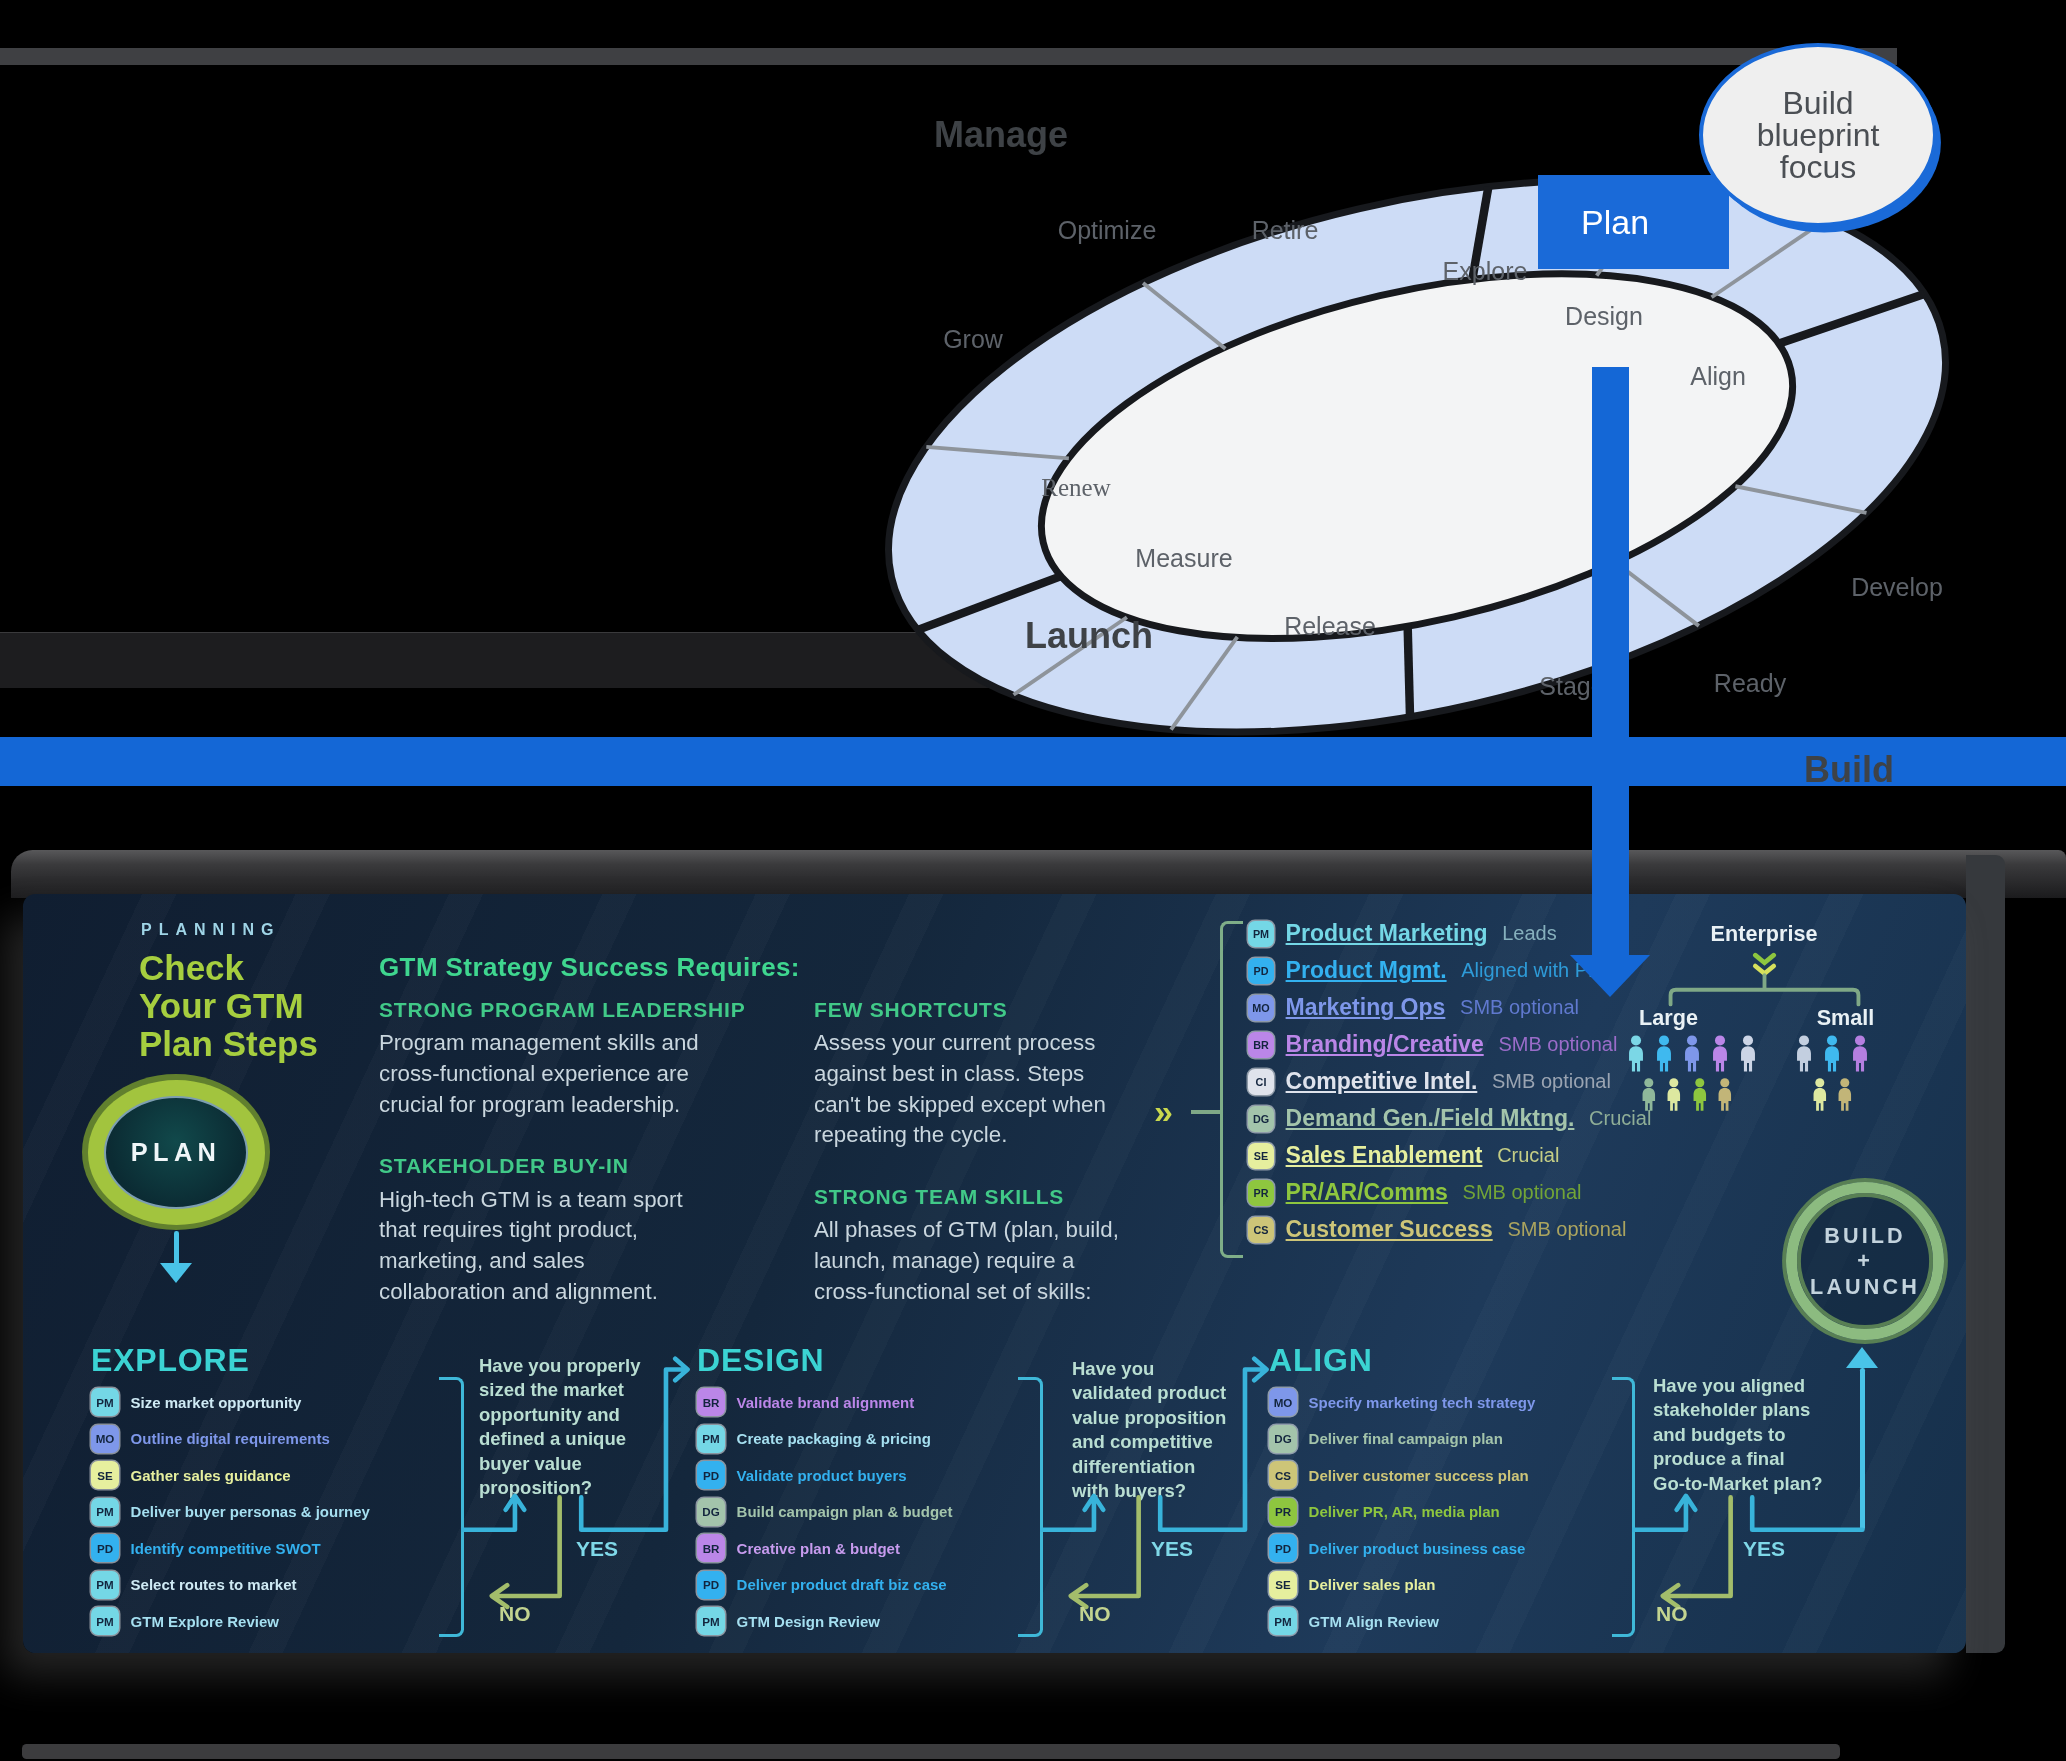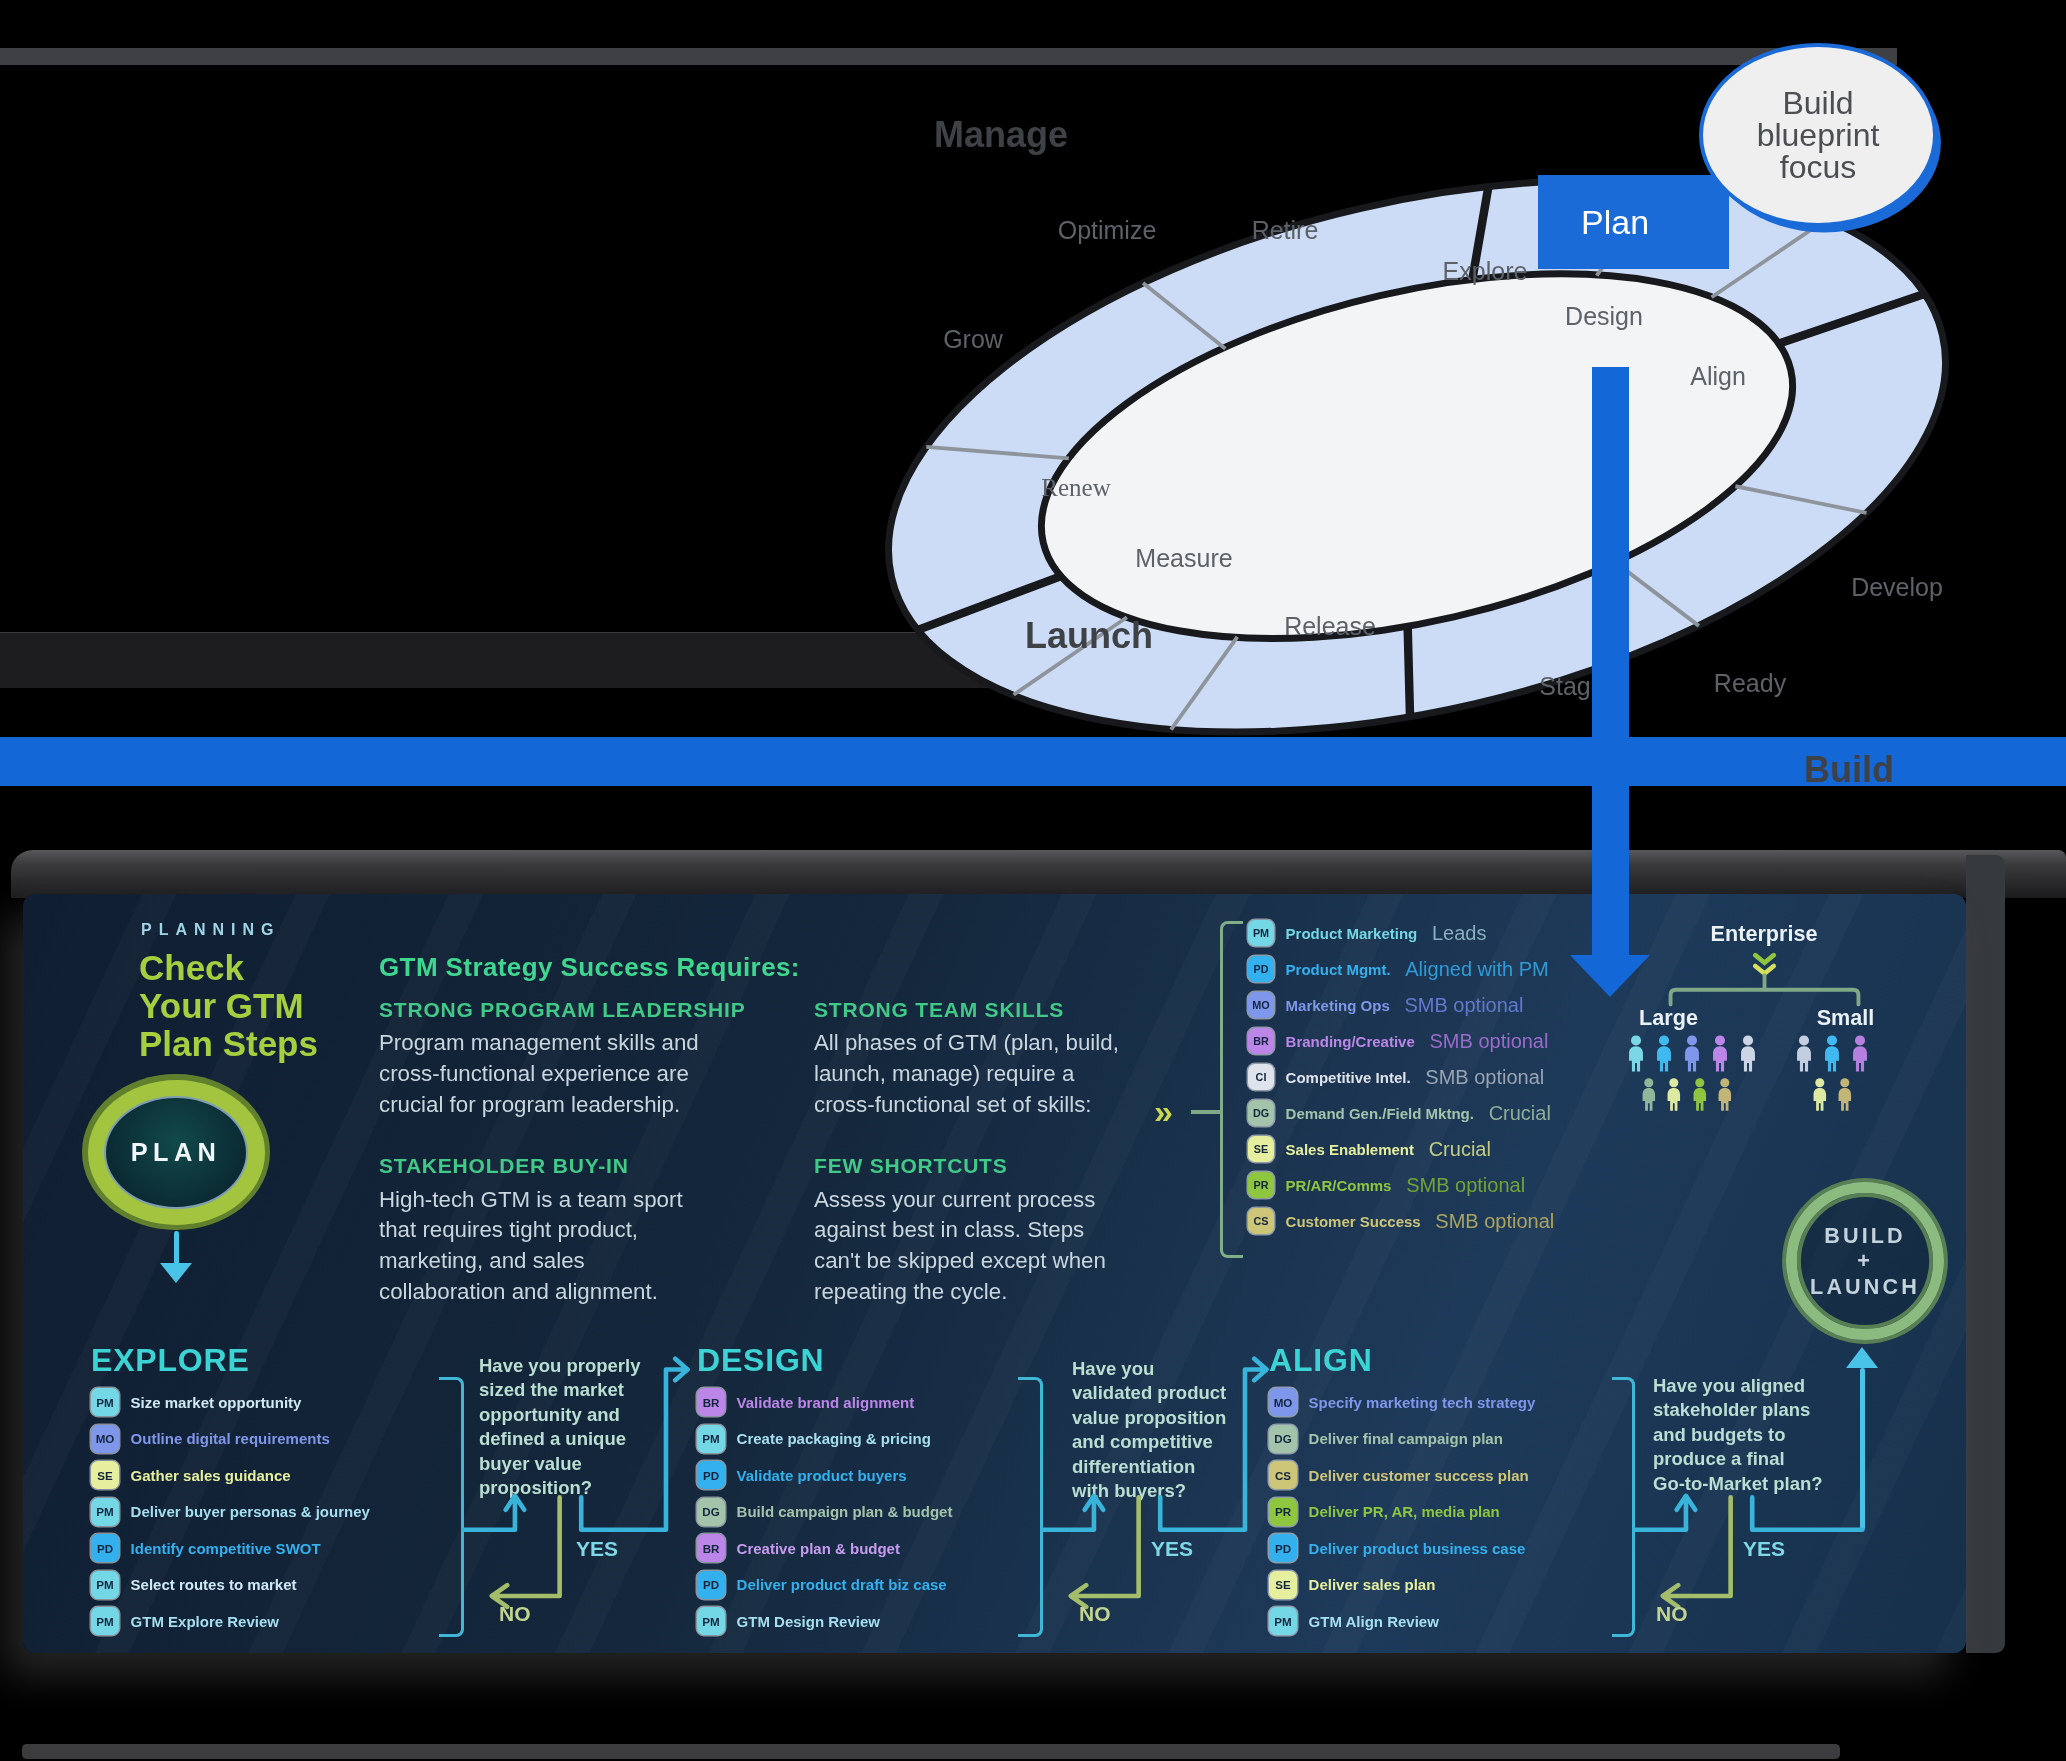--- a/index.html
+++ b/index.html
@@ -46,21 +46,21 @@
   .conn-line{background:#7fa886;}
 
   .bracket-right{border-top:3.1px solid #3fb8d8;border-right:3.1px solid #3fb8d8;border-bottom:3.1px solid #3fb8d8;border-radius:0 7.7px 7.7px 0;}
   .bracket-left{border-top:3.1px solid #7fae88;border-left:3.1px solid #7fae88;border-bottom:3.1px solid #7fae88;border-radius:7.7px 0 0 7.7px;}
 
   .vlist{display:flex;flex-direction:column;gap:10px;}
   .clist{display:flex;flex-direction:column;gap:8.5px;}
   .lrow,.crow{display:flex;align-items:center;gap:11.6px;}
   .badge{width:28px;height:28px;border-radius:7px;display:flex;align-items:center;justify-content:center;font-weight:700;font-size:11.6px;color:#13253e;box-shadow:0 0 0 1.5px rgba(255,255,255,.5);flex:0 0 auto;}
   .badge-sm{width:26px;height:26px;font-size:10.8px;}
-  .r-name{font-size:15px;font-weight:700;white-space:nowrap;}
+  .r-name{font-size:23px;font-weight:700;white-space:nowrap;text-decoration:underline;}
   .r-note{font-size:20px;margin-left:3.1px;white-space:nowrap;}
   .clabel{font-size:15px;font-weight:700;white-space:nowrap;}
   .col-header{font-size:32px;font-weight:700;color:#3bd3d3;letter-spacing:0.8px;}
 
   .org-label{font-size:21.6px;font-weight:700;color:#e9f1f5;text-align:center;}
   .prow{display:flex;gap:3.9px;}
   .person svg{width:24px;height:39px;display:block;}
   .prow-sm .person svg{width:21.6px;height:35px;}
 
   .question{font-size:18.5px;font-weight:600;line-height:1.32;color:#b9ded2;}
@@ -163,32 +163,32 @@
         <div class="s-head">STAKEHOLDER BUY-IN</div>
         <div class="s-body pre">High-tech GTM is a team sport
 that requires tight product,
 marketing, and sales
 collaboration and alignment.</div>
       </div>
     </div>
   <div class="abs pz" style="left:814px;top:998px;width:462px;">
 
       <div class="s-block">
-        <div class="s-head">STRONG TEAM SKILLS</div>
-        <div class="s-body pre">All phases of GTM (plan, build,
-launch, manage) require a
-cross-functional set of skills:</div>
-      </div>
-
-      <div class="s-block">
         <div class="s-head">FEW SHORTCUTS</div>
         <div class="s-body pre">Assess your current process
 against best in class. Steps
 can't be skipped except when
 repeating the cycle.</div>
+      </div>
+
+      <div class="s-block">
+        <div class="s-head">STRONG TEAM SKILLS</div>
+        <div class="s-body pre">All phases of GTM (plan, build,
+launch, manage) require a
+cross-functional set of skills:</div>
       </div>
     </div>
   <div class="abs chevrons pz" style="left:1154px;top:1092px;">»</div>
   <div class="abs conn-line pz" style="left:1191px;top:1110px;width:29px;height:3.9px;"></div>
 
   <div class="abs bracket-left pz" style="left:1220px;top:921px;width:20px;height:331px;"></div>
   <div class="abs vlist pz" style="left:1248px;top:920px;">
 
       <div class="lrow">
         <span class="badge badge-sm" style="background: rgb(116, 215, 230);">PM</span>

